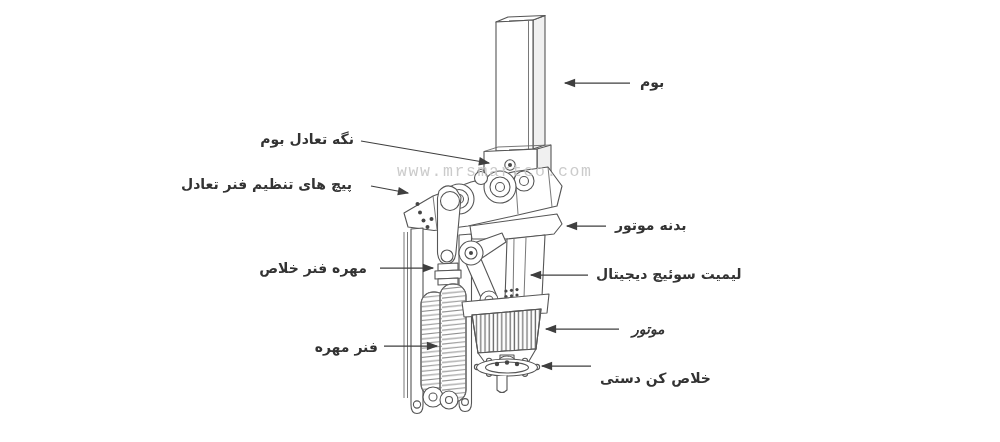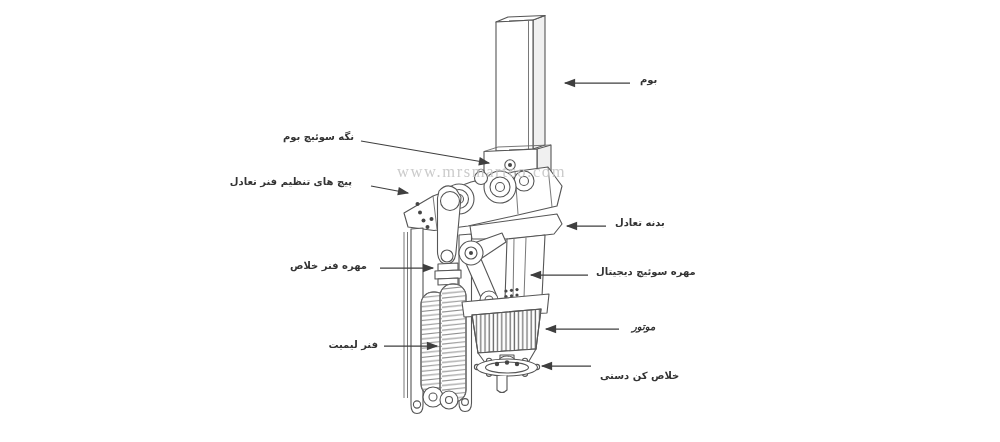--- a/index.html
+++ b/index.html
@@ -5,26 +5,26 @@
   html,body { margin:0; padding:0; background:#ffffff; }
   .canvas {
     position:relative; width:1000px; height:442px;
     background:#ffffff; overflow:hidden;
     font-family:"DejaVu Sans", sans-serif;
   }
   .drawing { position:absolute; left:0; top:0; }
   .lbl {
     position:absolute; white-space:nowrap; direction:rtl;
     font-family:"DejaVu Sans", sans-serif;
-    font-size:10px; font-weight:700; color:#333333; line-height:1.2;
+    font-size:14px; font-weight:700; color:#333333; line-height:1.2;
   }
   .wm {
     position:absolute; left:397px; top:162px;
     font-size:16.5px; letter-spacing:1.6px; color:#c6c6c6; opacity:.9;
-    font-family:Liberation Serif, serif;
+    font-family:Liberation Mono, monospace;
   }
   
   .ln   { stroke:#565656; stroke-width:1.1; fill:#ffffff; stroke-linejoin:round; }
   .ln2  { stroke:#6a6a6a; stroke-width:.9;  fill:none; }
   .shade{ stroke:#565656; stroke-width:1.1; fill:#f0f0f0; stroke-linejoin:round; }
   .dot  { fill:#454545; stroke:none; }
   .arrow{ stroke:#3f3f3f; stroke-width:1.25; fill:none; }
 </style>
 </head>
 <body>
@@ -175,29 +175,29 @@
       <line class="arrow" x1="591" y1="366" x2="542" y2="366" marker-end="url(#ah)"></line>
       <line class="arrow" x1="380" y1="268" x2="433" y2="268" marker-end="url(#ah)"></line>
       <line class="arrow" x1="384" y1="346" x2="437" y2="346" marker-end="url(#ah)"></line>
     </g>
   </svg>
 
   <div class="wm">www.mrsmartco.com</div>
 
   <div class="lbl" style="left:640px; top:74px;">بوم</div>
 
-  <div class="lbl" style="right:646px; top:131px;">نگه سوئیچ بوم</div>
+  <div class="lbl" style="right:646px; top:131px;">نگه تعادل بوم</div>
 
   <div class="lbl" style="right:648px; top:176px;margin-left:36px;">پیچ های تنظیم فنر تعادل</div>
 
-  <div class="lbl" style="left:615px; top:217px;">بدنه تعادل</div>
-
-  <div class="lbl" style="left:596px; top:266px;">مهره سوئیچ دیجیتال</div>
+  <div class="lbl" style="left:615px; top:217px;">بدنه موتور</div>
+
+  <div class="lbl" style="left:596px; top:266px;">لیمیت سوئیچ دیجیتال</div>
 
   <div class="lbl" style="left:632px; top:321px;font-style:italic;">موتور</div>
 
   <div class="lbl" style="left:600px; top:370px;">خلاص کن دستی</div>
 
   <div class="lbl" style="right:633px; top:260px;">مهره فنر خلاص</div>
 
-  <div class="lbl" style="right:622px; top:339px;">فنر لیمیت</div>
+  <div class="lbl" style="right:622px; top:339px;">فنر مهره</div>
 
 </div>
 
 </body></html>

